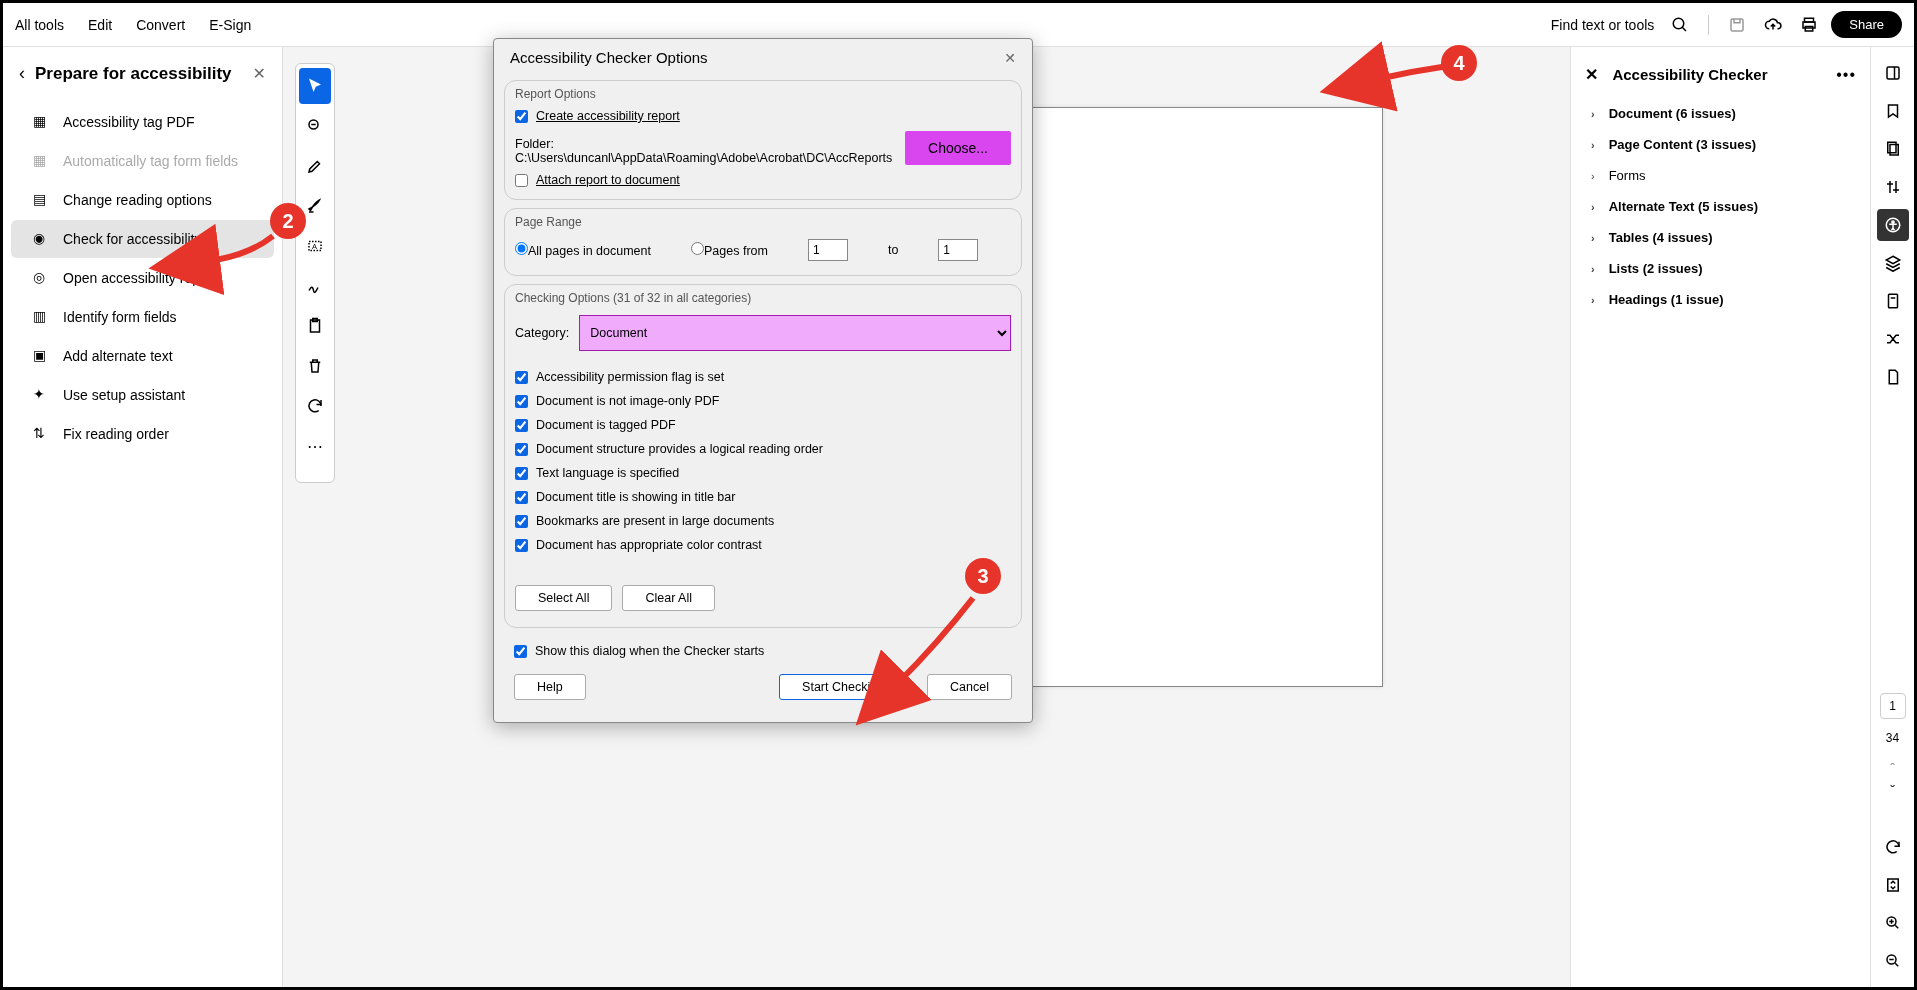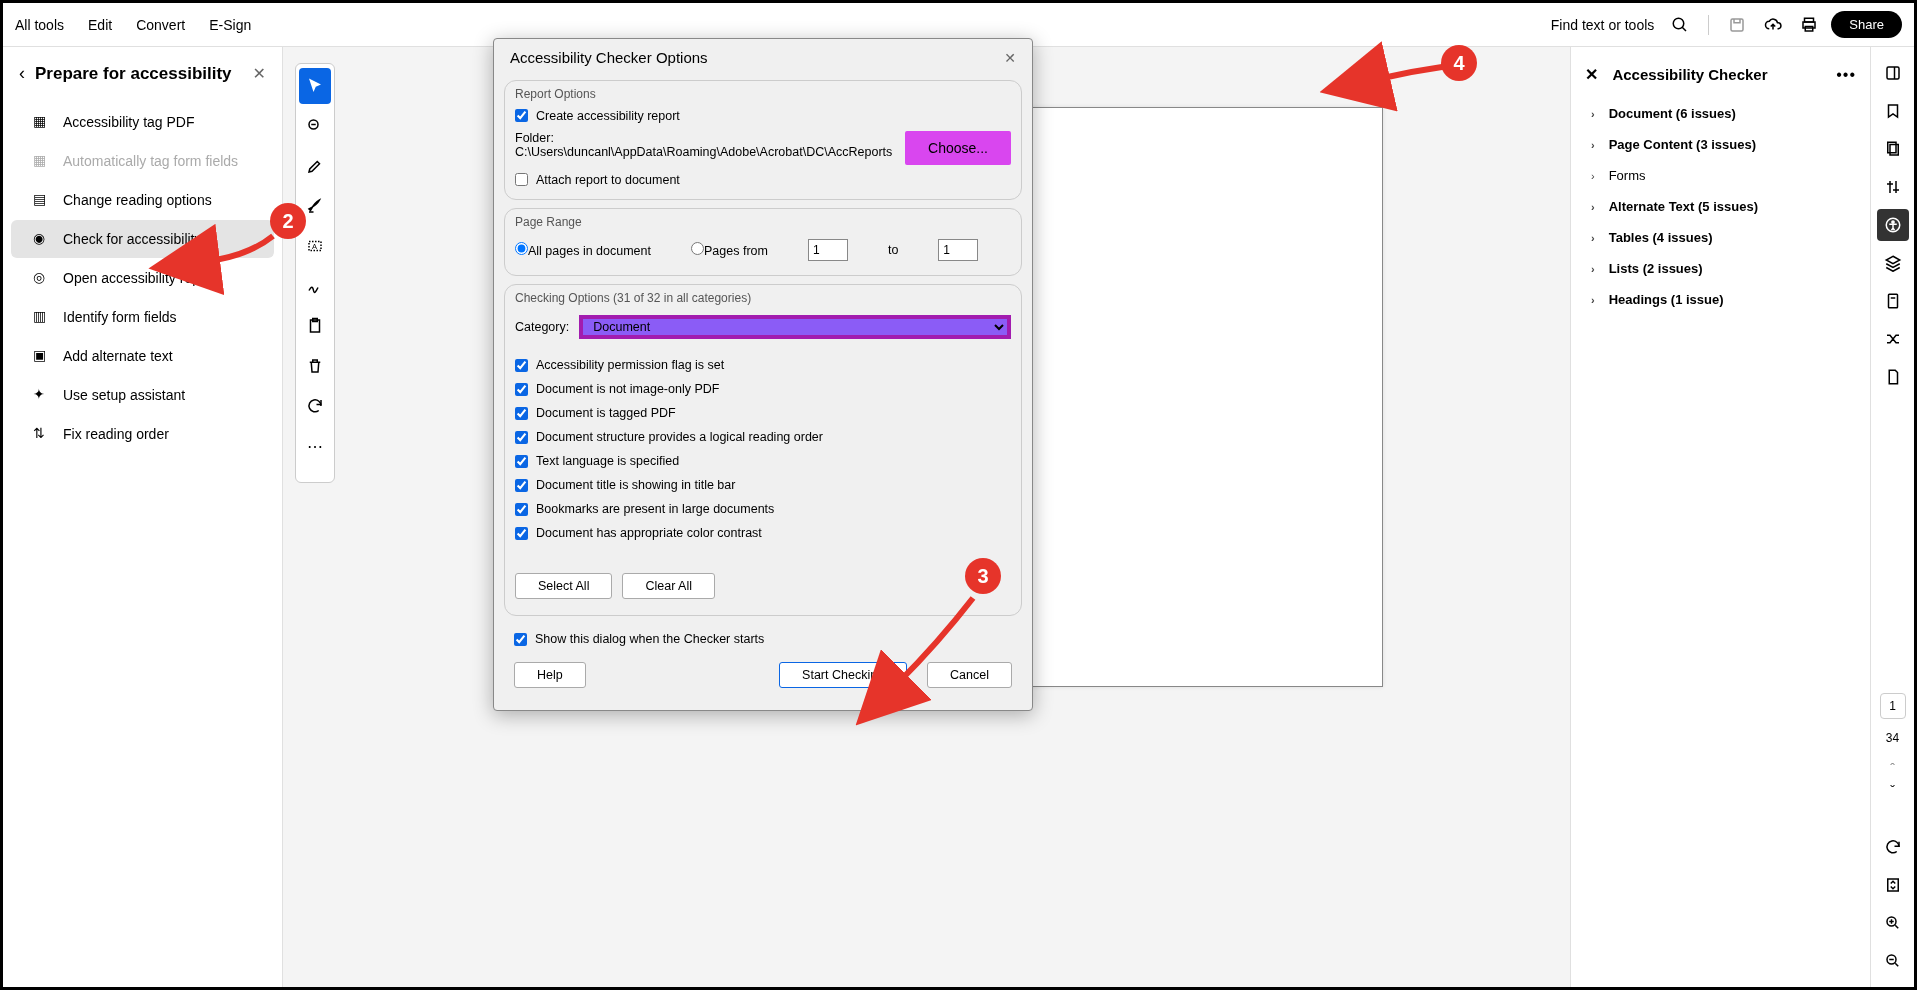--- a/index.html
+++ b/index.html
@@ -52,29 +52,29 @@
 .page-num-box { width: 26px; height: 26px; border: 1px solid #ccc; border-radius: 4px; display: flex; align-items: center; justify-content: center; font-size: 12px; }
 .page-total { font-size: 12px; margin: 6px 0 10px; }
 .rr-nav { font-size: 14px; color: #888; cursor: pointer; }
 
 .dialog { position: absolute; left: 490px; top: 35px; width: 540px; background: #f0f0f0; border: 1px solid #888; border-radius: 4px; box-shadow: 0 4px 20px rgba(0,0,0,0.3); }
 .dlg-title { display: flex; justify-content: space-between; align-items: center; padding: 10px 16px; font-size: 15px; }
 .dlg-title .x { cursor: pointer; font-size: 14px; color: #666; }
 .dlg-body { padding: 4px 10px 10px; }
 .fieldset { border: 1px solid #ccc; border-radius: 12px; margin-bottom: 8px; padding-bottom: 8px; background: #f0f0f0; }
 .fs-legend { font-size: 12px; color: #555; padding: 6px 10px 4px; }
-.fs-row { display: flex; align-items: flex-start; padding: 4px 10px; font-size: 12.5px; }
+.fs-row { display: flex; align-items: flex-end; padding: 4px 10px; font-size: 12.5px; text-decoration: underline; }
 .fs-row input[type="checkbox"] { margin-right: 8px; accent-color: #0a66e4; }
 .fs-row label { cursor: pointer; }
-.folder-row { display: flex; align-items: flex-start; justify-content: space-between; padding: 4px 10px; font-size: 12.5px; gap: 4px; }
+.folder-row { display: flex; align-items: flex-end; justify-content: space-between; padding: 4px 10px; font-size: 12.5px; gap: 4px; }
 .choose-btn { background: #d946ef; border: 5px solid #d946ef; padding: 4px 18px; font-size: 14px; border-radius: 2px; cursor: pointer; }
 .pr-radios { display: flex; align-items: center; gap: 40px; padding: 6px 10px; font-size: 12.5px; }
 .num-in { width: 40px; height: 22px; border: 1px solid #888; padding: 0 4px; font-size: 12px; }
 .cat-row { display: flex; align-items: center; padding: 6px 10px; gap: 10px; font-size: 12.5px; }
-.cat-select { flex: 1; height: 24px; border: 4px solid #a21caf; background: #8b5cf6; font-size: 12.5px; padding: 0 6px; }
+.cat-select { flex: 1; height: 36px; border: 1px solid #a21caf; background: #f0abfc; font-size: 12.5px; padding: 0 6px; }
 .chk-row { display: flex; align-items: center; padding: 5px 10px; font-size: 12.5px; }
 .chk-row input { margin-right: 8px; accent-color: #0a66e4; }
 .btn-row { display: flex; gap: 10px; padding: 8px 10px 4px; }
 .btn { background: #fff; border: 1px solid #aaa; padding: 5px 22px; font-size: 12.5px; border-radius: 3px; cursor: pointer; }
 .show-row { display: flex; align-items: center; padding: 8px 10px; font-size: 12.5px; }
 .show-row input { margin-right: 8px; accent-color: #0a66e4; }
 .dlg-footer { display: flex; justify-content: space-between; padding: 8px 10px 12px; }
 .dlg-footer .right { display: flex; gap: 20px; }
 .btn.primary { border: 1.5px solid #0a66e4; color: #000; }
 

